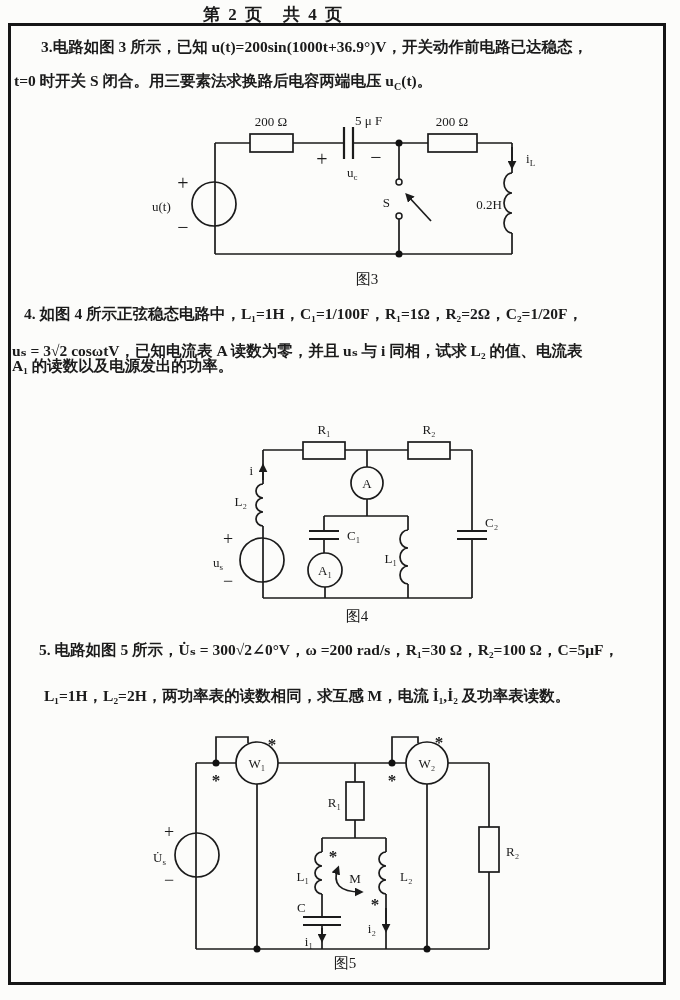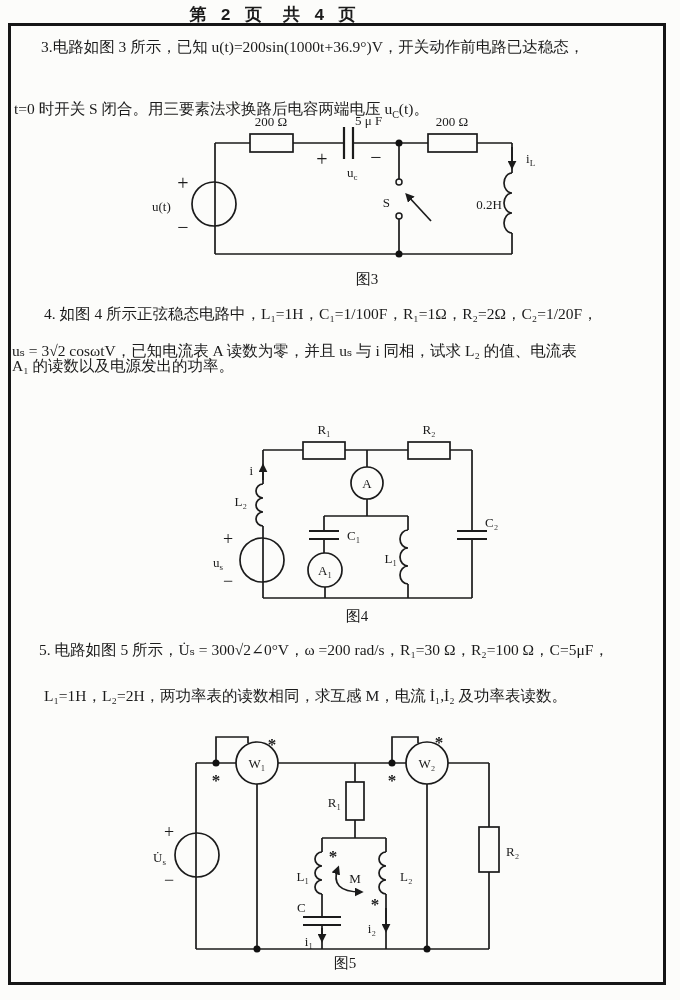--- a/index.html
+++ b/index.html
@@ -4,30 +4,30 @@
 <style>
   html,body{margin:0;padding:0;}
   body{
     width:680px;height:1000px;position:relative;
     background:#fcfcfa;color:#1b1b1b;
     font-family:"Liberation Serif","DejaVu Serif","DejaVu Sans",serif;
     overflow:hidden;
   }
   .header{
     position:absolute;left:0;top:3px;width:547px;text-align:center;
-    font-size:17px;font-weight:bold;letter-spacing:2px;font-family:Liberation Mono, monospace;
+    font-size:17px;font-weight:bold;letter-spacing:2px;
   }
   .sheet-border{
     position:absolute;left:8px;top:23px;width:658px;height:962px;
     border:3px solid #161616;box-sizing:border-box;
   }
-  .line{position:absolute;white-space:nowrap;font-size:15.5px;line-height:20px;}
+  .line{position:absolute;white-space:nowrap;font-size:15.5px;line-height:20px;font-weight:bold;}
   .p3l1{left:41px;top:37px;}
-  .p3l2{left:14px;top:71px;margin-top:28px;}
-  .p4l1{left:44px;top:304px;}
+  .p3l2{left:14px;top:71px;}
+  .p4l1{left:24px;top:304px;}
   .p4l2{left:12px;top:341px;}
   .p4l3{left:12px;top:356px;}
   .p5l1{left:39px;top:640px;text-align:center;}
   .p5l2{left:12px;top:686px;margin-left:32px;}
   sub{font-size:10px;}
   svg{position:absolute;overflow:visible;}
   #svg3{left:150px;top:113px;}
   #svg4{left:185px;top:420px;}
   #svg5{left:145px;top:722px;}
   svg text{font-family:"Liberation Serif","DejaVu Serif","DejaVu Sans",serif;

